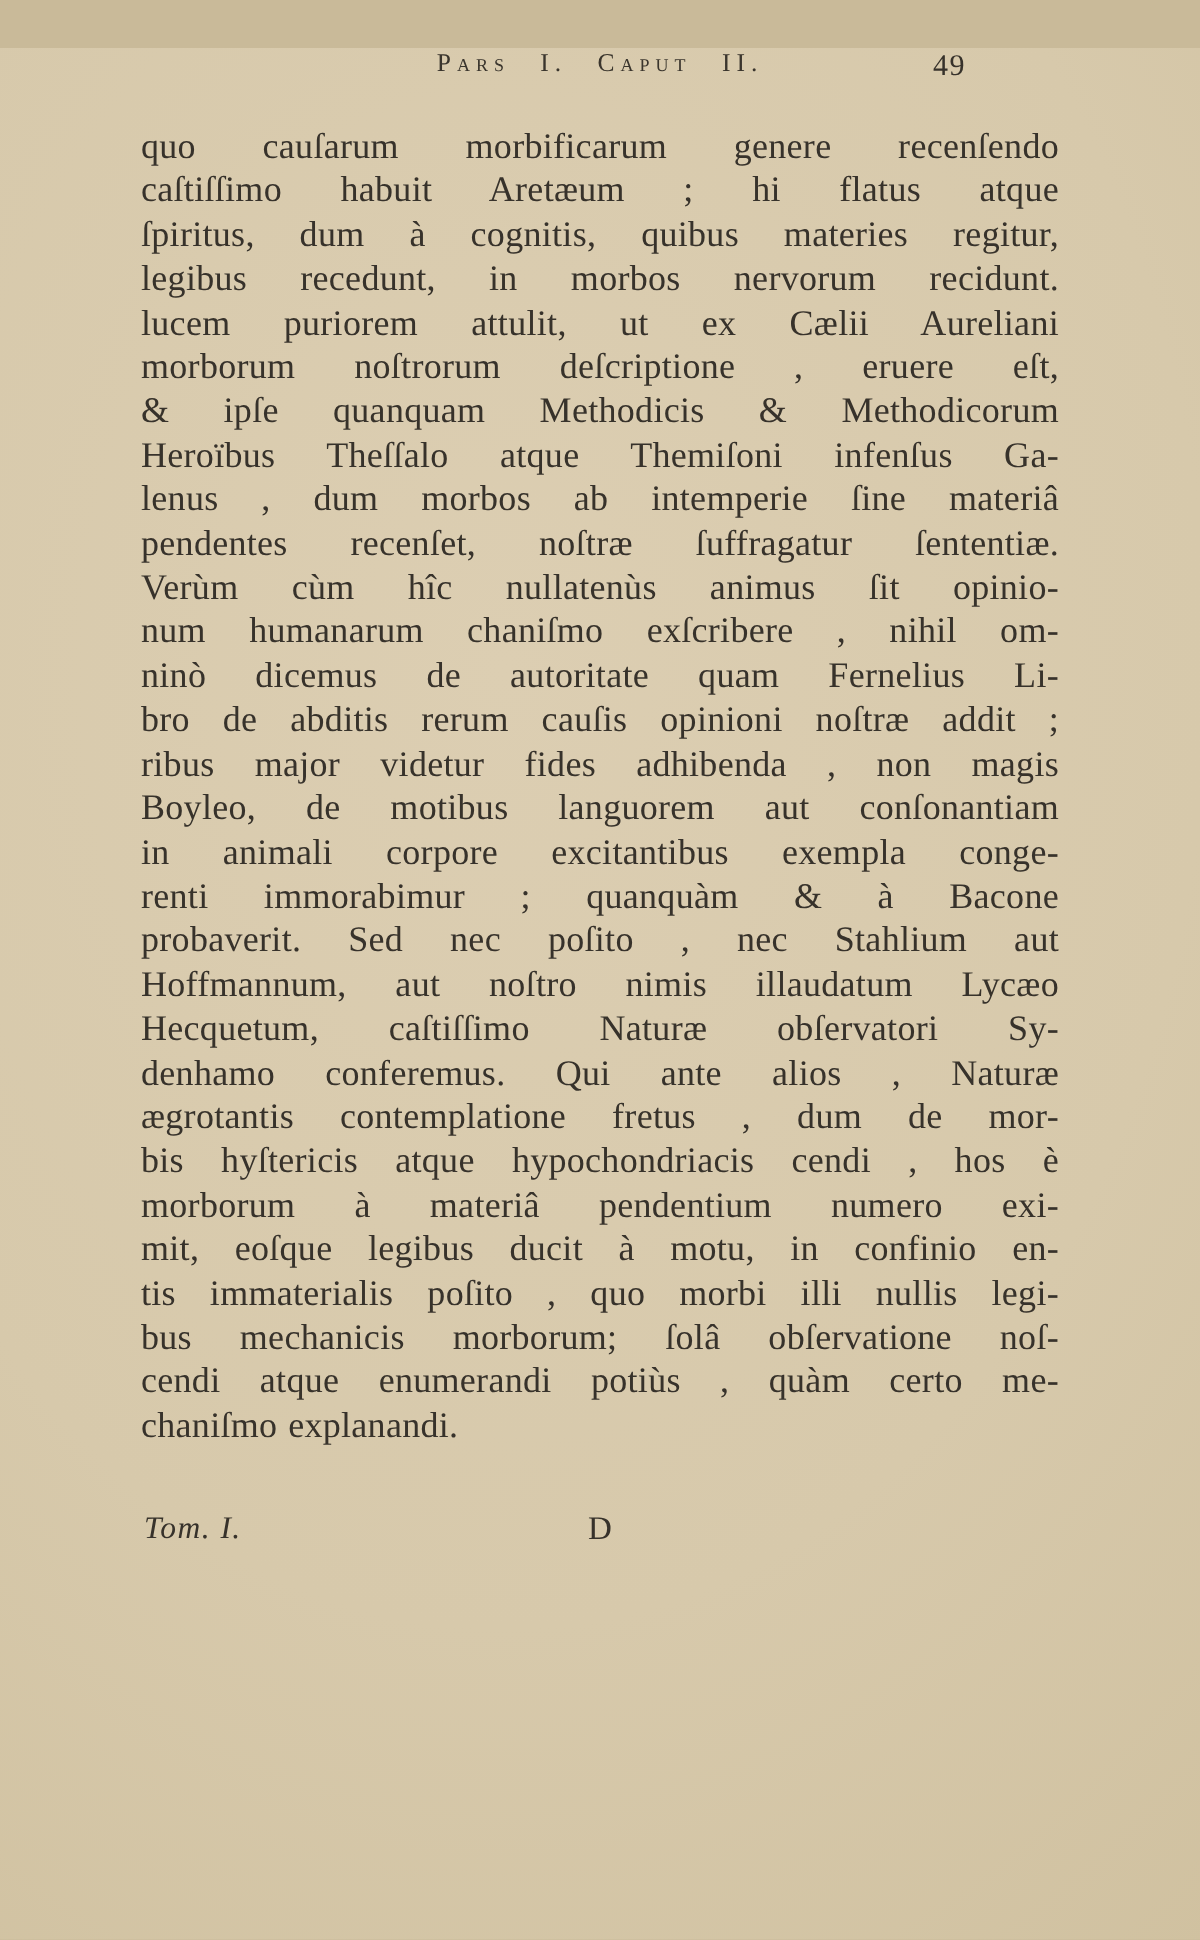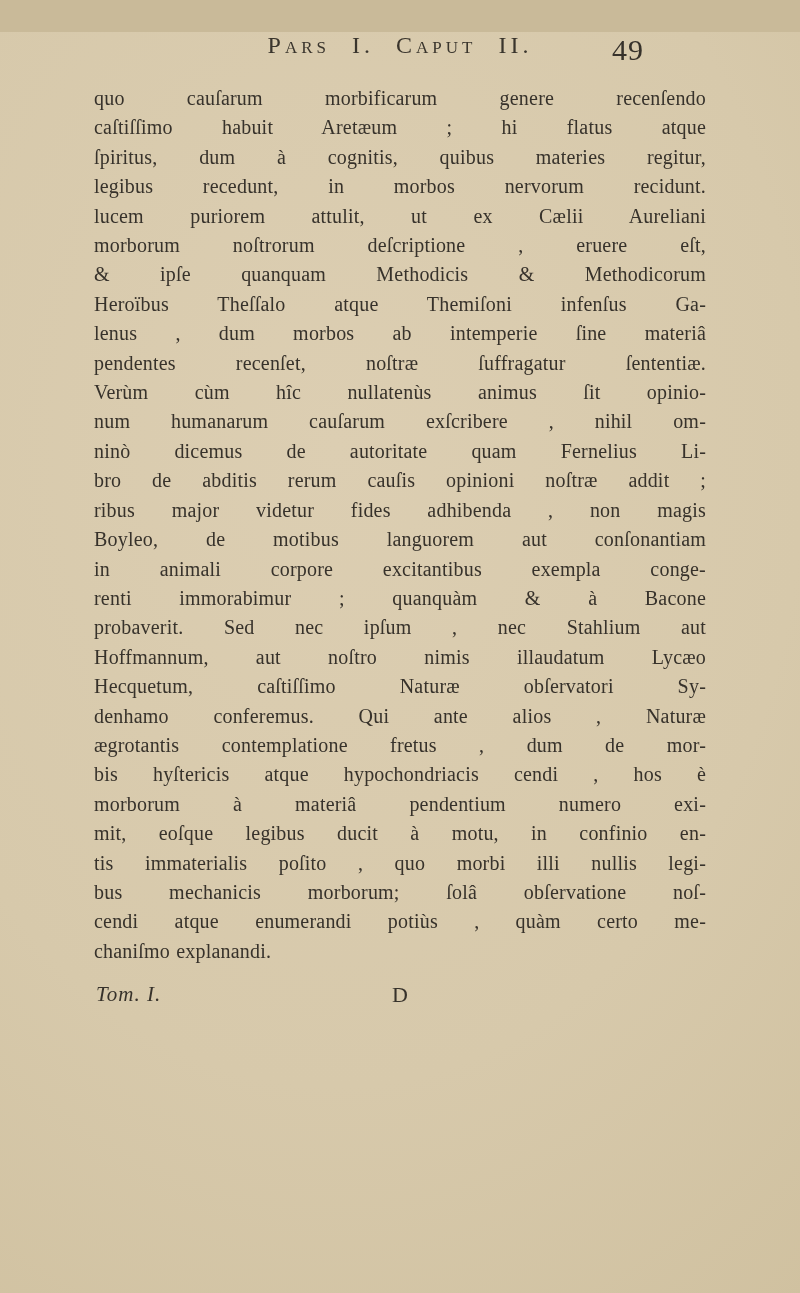--- a/index.html
+++ b/index.html
@@ -24,53 +24,53 @@
     color: #37322b;
   }
   .page-header {
     position: relative;
     width: 612px;
     margin: 32px auto 0 auto;
     height: 32px;
   }
   .running-title {
     text-align: center;
-    font-size: 24px;
+    font-size: 17px;
     font-variant: small-caps;
     letter-spacing: 4px;
     word-spacing: 12px;
     color: #3a352d;
   }
   .page-number {
     position: absolute;
     top: 1px;
     right: 62px;
-    font-size: 30px;
+    font-size: 20px;
     letter-spacing: 1px;
   }
   .text-block {
     width: 612px;
     margin: 20px auto 0 auto;
   }
   .ln {
     margin: 0;
-    font-size: 20px;
+    font-size: 24px;
     line-height: 29.4px;
     text-align: justify;
     text-align-last: justify;
     word-spacing: 1px;
     letter-spacing: 0.2px;
   }
   .ln.last {
     text-align-last: left;
   }
   .page-footer {
     position: relative;
     width: 612px;
-    margin: 16px auto 0 auto;
+    margin: 40px auto 0 auto;
     height: 30px;
     font-size: 21px;
   }
   .volume-sig {
     position: absolute;
     left: 2px;
     top: 0;
     font-style: italic;
     letter-spacing: 1px;
   }
@@ -98,28 +98,28 @@
     <p class="ln">caſtiſſimo habuit Aretæum ; hi flatus atque</p>
     <p class="ln">ſpiritus, dum à cognitis, quibus materies regitur,</p>
     <p class="ln">legibus recedunt, in morbos nervorum recidunt.</p>
     <p class="ln">lucem puriorem attulit, ut ex Cælii Aureliani</p>
     <p class="ln">morborum noſtrorum deſcriptione , eruere eſt,</p>
     <p class="ln">&amp; ipſe quanquam Methodicis &amp; Methodicorum</p>
     <p class="ln">Heroïbus Theſſalo atque Themiſoni infenſus Ga-</p>
     <p class="ln">lenus , dum morbos ab intemperie ſine materiâ</p>
     <p class="ln">pendentes recenſet, noſtræ ſuffragatur ſententiæ.</p>
     <p class="ln">Verùm cùm hîc nullatenùs animus ſit opinio-</p>
-    <p class="ln">num humanarum cauſarum exſcribere , nihil om-</p>
+    <p class="ln">num humanarum chaniſmo exſcribere , nihil om-</p>
     <p class="ln">ninò dicemus de autoritate quam Fernelius Li-</p>
     <p class="ln">bro de abditis rerum cauſis opinioni noſtræ addit ;</p>
     <p class="ln">ribus major videtur fides adhibenda , non magis</p>
     <p class="ln">Boyleo, de motibus languorem aut conſonantiam</p>
     <p class="ln">in animali corpore excitantibus exempla conge-</p>
     <p class="ln">renti immorabimur ; quanquàm &amp; à Bacone</p>
-    <p class="ln">probaverit. Sed nec ipſum , nec Stahlium aut</p>
+    <p class="ln">probaverit. Sed nec poſito , nec Stahlium aut</p>
     <p class="ln">Hoffmannum, aut noſtro nimis illaudatum Lycæo</p>
     <p class="ln">Hecquetum, caſtiſſimo Naturæ obſervatori Sy-</p>
     <p class="ln">denhamo conferemus. Qui ante alios , Naturæ</p>
     <p class="ln">ægrotantis contemplatione fretus , dum de mor-</p>
     <p class="ln">bis hyſtericis atque hypochondriacis cendi , hos è</p>
     <p class="ln">morborum à materiâ pendentium numero exi-</p>
     <p class="ln">mit, eoſque legibus ducit à motu, in confinio en-</p>
     <p class="ln">tis immaterialis poſito , quo morbi illi nullis legi-</p>
     <p class="ln">bus mechanicis morborum; ſolâ obſervatione noſ-</p>
     <p class="ln">cendi atque enumerandi potiùs , quàm certo me-</p>

